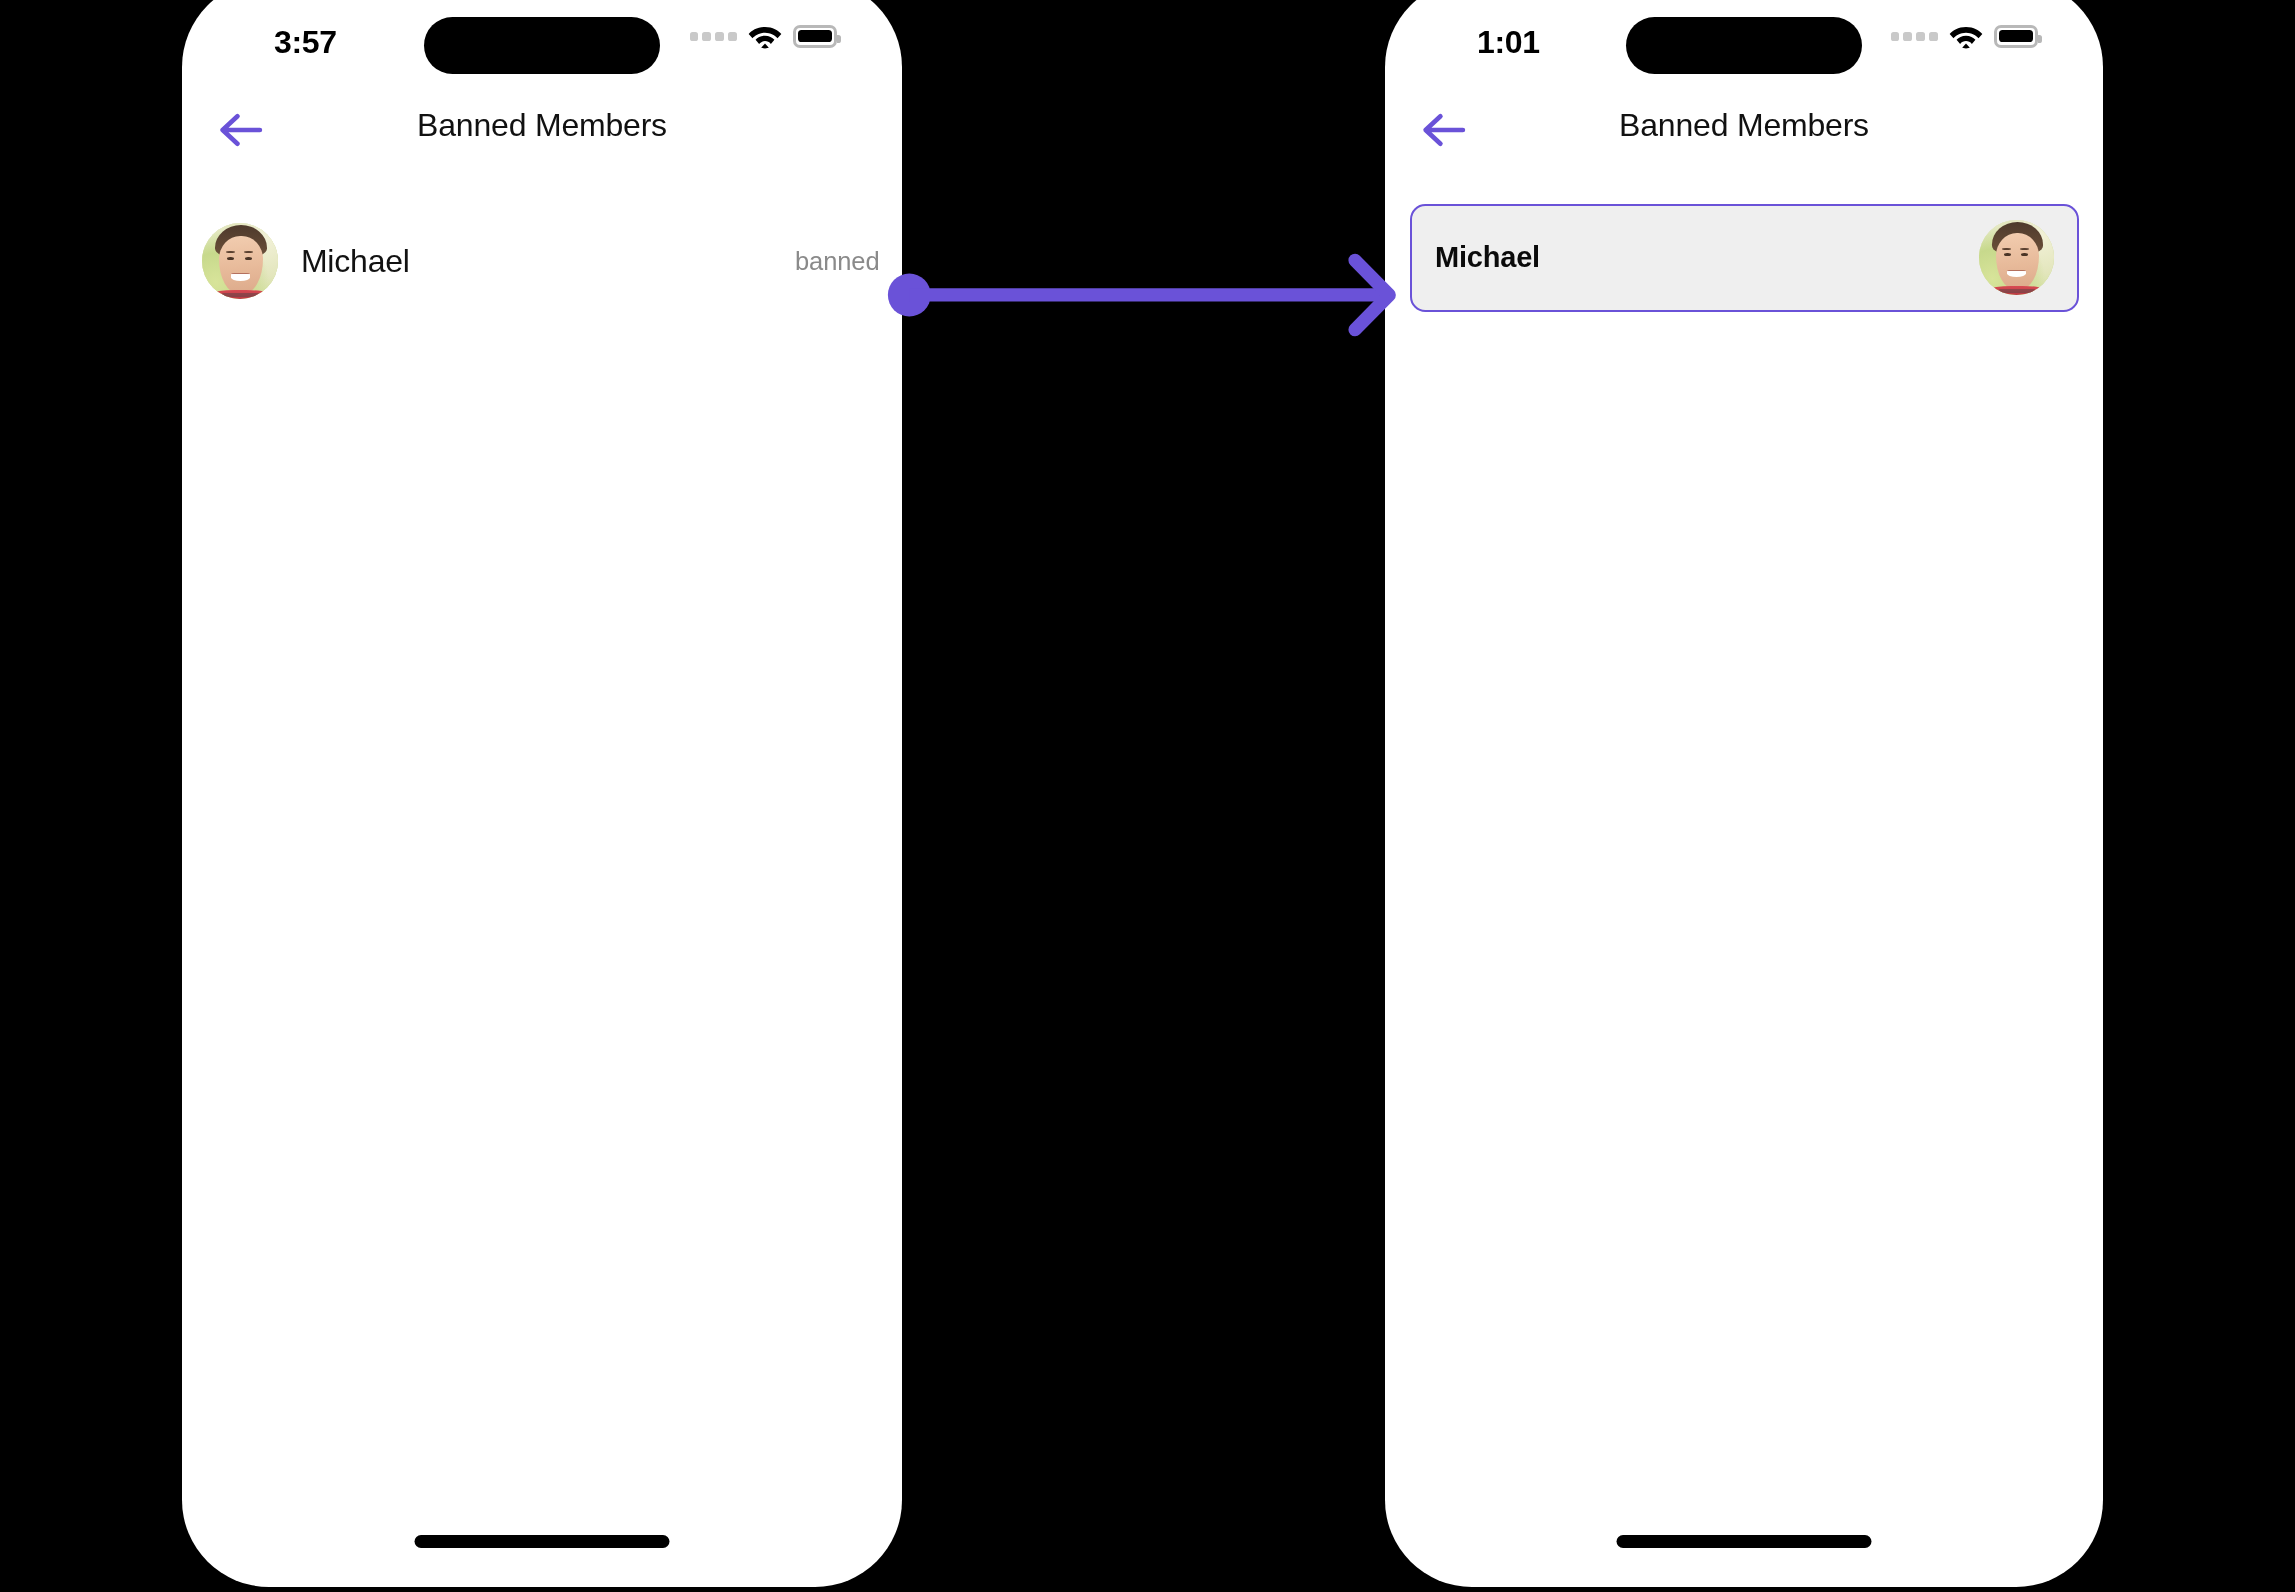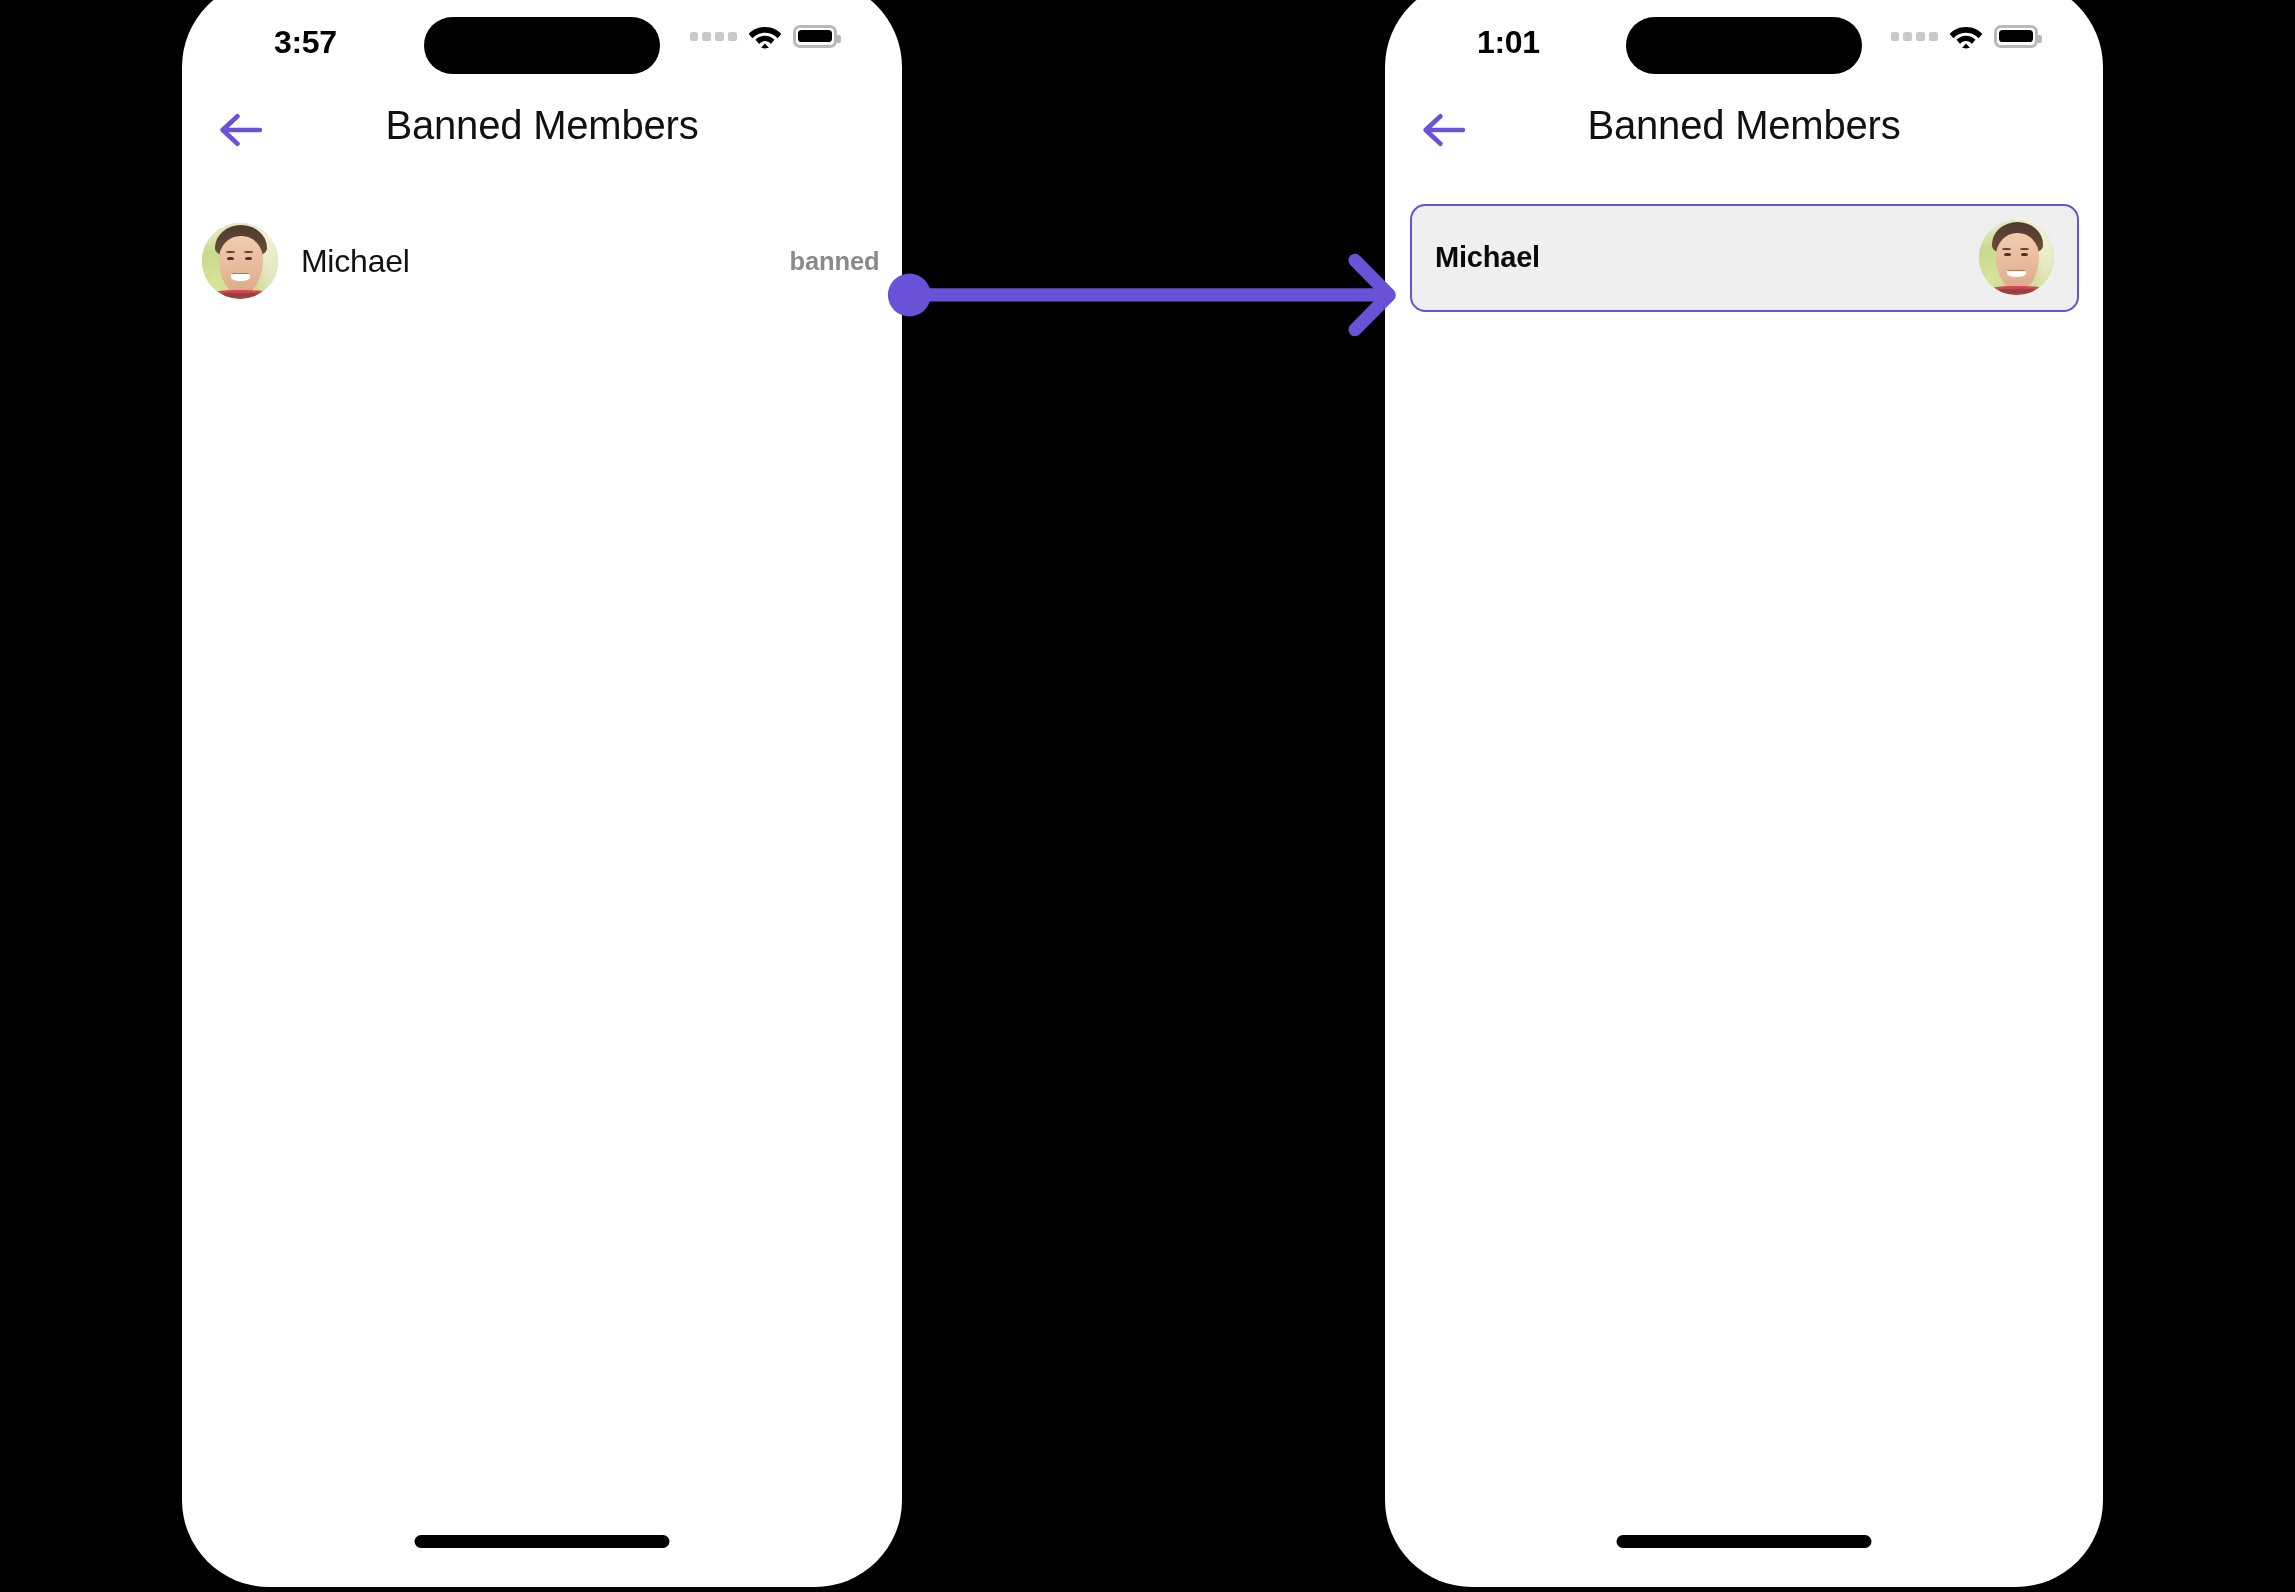--- a/index.html
+++ b/index.html
@@ -135,21 +135,21 @@
   }
   .back-ic { width: 47px; height: 42px; display: block; }
   .nav-title {
     position: absolute;
     left: 0;
     top: 0;
     width: 100%;
     height: 51px;
     line-height: 51px;
     text-align: center;
-    font-size: 40px;
+    font-size: 32px;
     font-weight: 400;
     color: #111;
     letter-spacing: -0.2px;
   }
 
   
   .member-row {
     position: absolute;
     left: 0;
     top: 238px;
@@ -164,21 +164,21 @@
   .member-row .name {
     font-size: 32px;
     font-weight: 400;
     color: #121212;
     margin-left: 22.5px;
     letter-spacing: -0.2px;
     flex: 1;
   }
   .member-row .status {
     font-size: 25.5px;
-    font-weight: 700;
+    font-weight: 400;
     color: #8a8a8a;
     letter-spacing: -0.1px;
   }
 
   
   .member-card {
     position: absolute;
     left: 24.5px;
     top: 224px;
     width: 669px;

